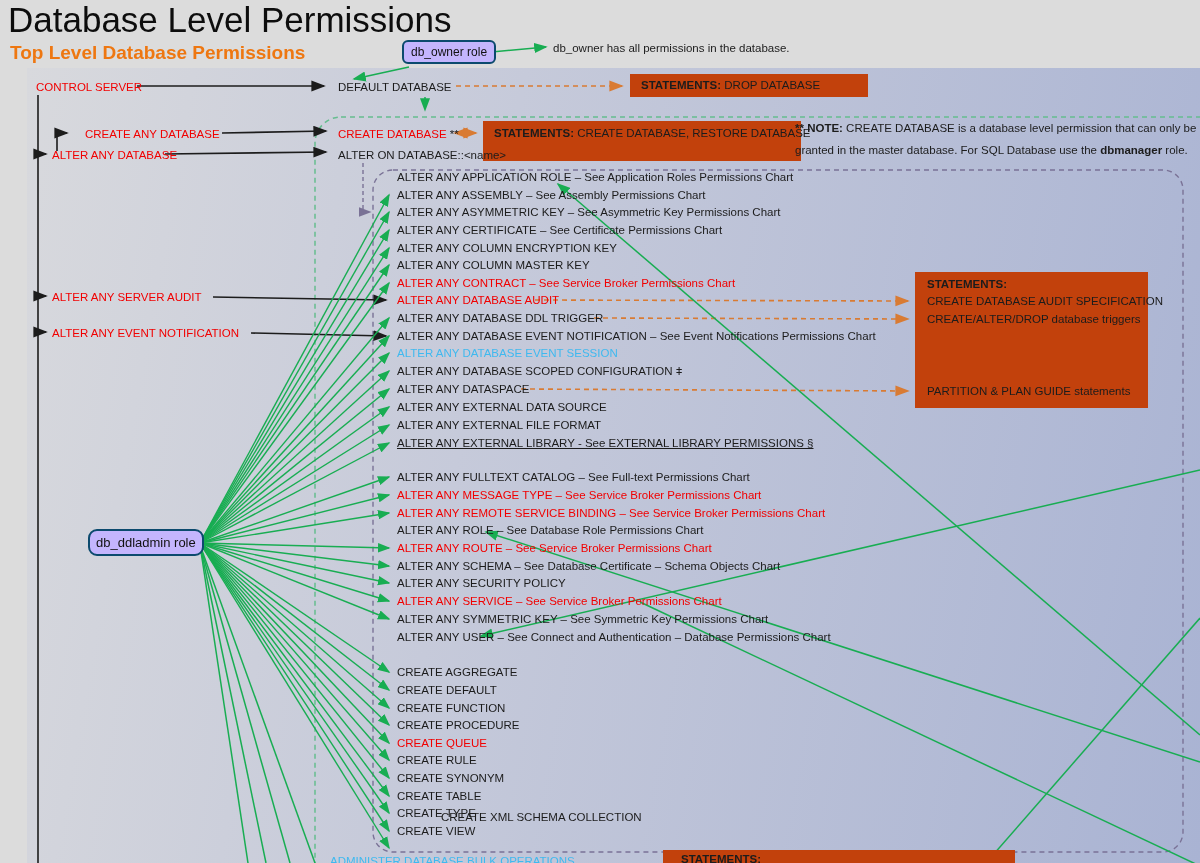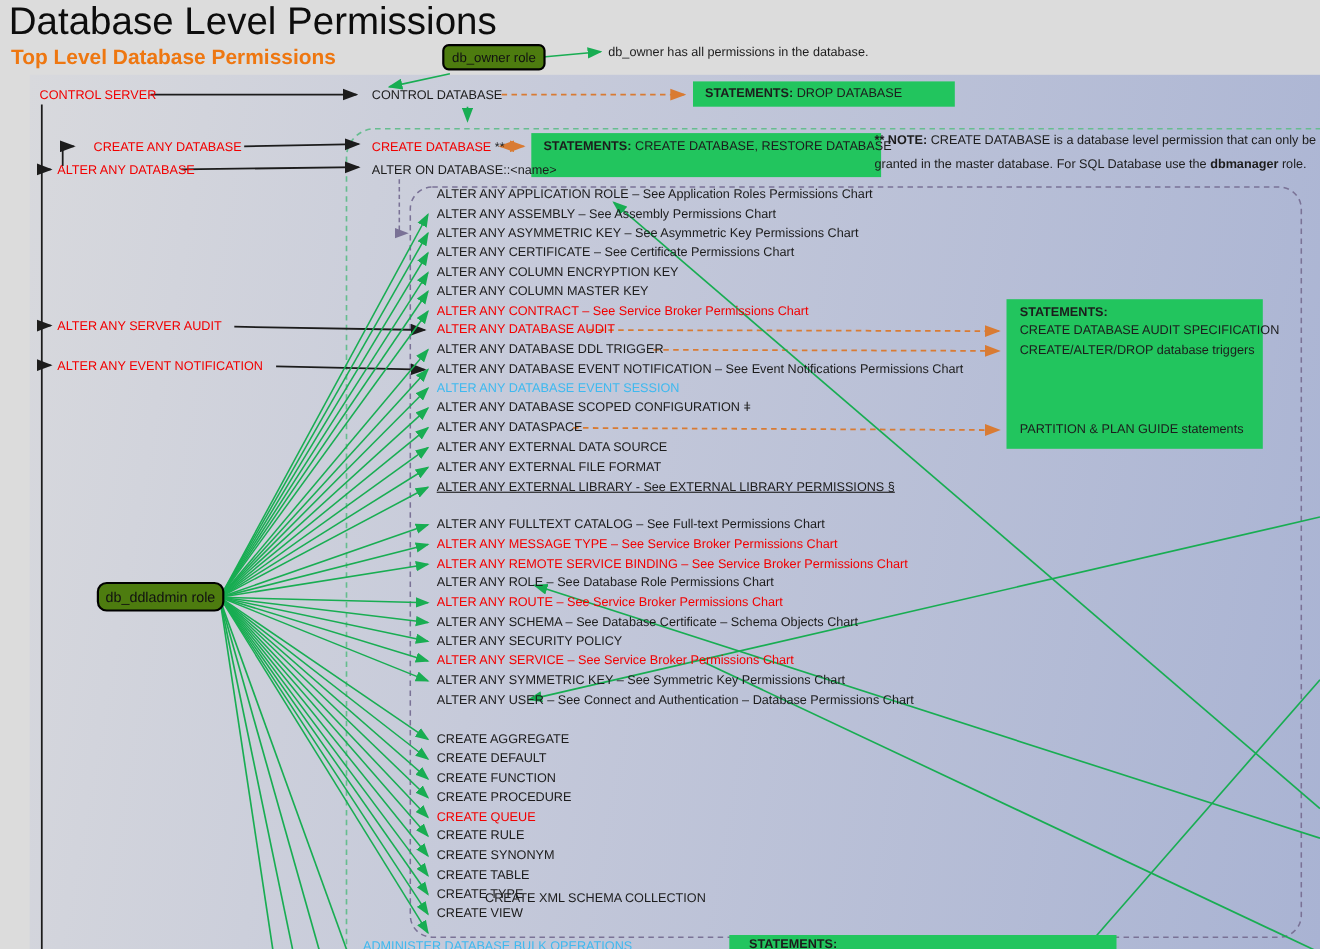--- a/index.html
+++ b/index.html
@@ -5,25 +5,25 @@
   html,body{margin:0;padding:0}
   body{width:1200px;height:863px;position:relative;overflow:hidden;background:#dcdcdc;
        font-family:"Liberation Sans","DejaVu Sans",sans-serif;color:#1c1c1c}
   #panel{position:absolute;left:27px;top:68px;width:1173px;height:795px;
          background:linear-gradient(100deg,#d8d9dd 0%,#c6cada 38%,#a9b3d3 100%)}
   #lines{position:absolute;left:0;top:0;z-index:2}
   .txt{position:absolute;font-size:11.5px;white-space:nowrap;z-index:4;line-height:16px}
   .c-k{color:#1c1c1c}.c-r{color:#f10000}.c-b{color:#3fb9ef}.u{text-decoration:underline}
   #title{position:absolute;left:8px;top:0;font-size:35px;color:#0d0d0d;letter-spacing:0;z-index:4}
   #subtitle{position:absolute;left:10px;top:42px;font-size:19px;font-weight:bold;color:#ee7711;z-index:4}
-  .rolebox{position:absolute;background:#4d7c0f;border:2px solid #000000;z-index:5;
+  .rolebox{position:absolute;background:#c4b5fd;border:2px solid #0c4a6e;z-index:5;
            color:#111;white-space:nowrap}
   #db-owner-box{left:402px;top:40px;border-radius:6px;font-size:12px;padding:3px 7px}
   #db-ddladmin-box{left:88px;top:529px;border-radius:9px;font-size:13px;padding:4px 6px}
-  .ybox{position:absolute;background:#22c55e;z-index:3;font-size:11.5px;white-space:nowrap}
+  .ybox{position:absolute;background:#c2410c;z-index:3;font-size:11.5px;white-space:nowrap}
   .ybox b{font-weight:bold}
   #box-drop{left:630px;top:74px;width:227px;height:23px;line-height:23px;padding-left:11px}
   #box-create{left:483px;top:121px;width:307px;height:40px;line-height:24px;padding-left:11px}
   #box-audit{left:915px;top:272px;width:233px;height:136px}
   #box-audit .bt{position:absolute;left:12px;top:6px;font-weight:bold}
   #box-audit .it{position:absolute;left:12px}
   #box-bottom{left:663px;top:850px;width:352px;height:13px;overflow:hidden}
   #box-bottom .bt{padding:3px 0 0 18px;font-weight:bold}
   #note{position:absolute;left:795px;top:118px;width:402px;font-size:11.5px;line-height:21.5px;z-index:4}
   .perm{position:absolute;left:397px;font-size:11.5px;white-space:nowrap;z-index:4;line-height:16px}
@@ -136,21 +136,21 @@
 <div class="rolebox" id="db-ddladmin-box"><span>db_ddladmin role</span></div>
 
 <div class="txt c-k" style="left:553px;top:40px">db_owner has all permissions in the database.</div>
 
 <div class="txt c-r" style="left:36px;top:79px">CONTROL SERVER</div>
 <div class="txt c-r" style="left:85px;top:126px">CREATE ANY DATABASE</div>
 <div class="txt c-r" style="left:52px;top:147px">ALTER ANY DATABASE</div>
 <div class="txt c-r" style="left:52px;top:289px">ALTER ANY SERVER AUDIT</div>
 <div class="txt c-r" style="left:52px;top:325px">ALTER ANY EVENT NOTIFICATION</div>
 
-<div class="txt c-k" style="left:338px;top:79px">CONTROL DATABASE</div>
+<div class="txt c-k" style="left:338px;top:79px">DEFAULT DATABASE</div>
 <div class="txt" style="left:338px;top:126px"><span class="c-r">CREATE DATABASE</span><span class="c-k"> **</span></div>
 <div class="txt c-k" style="left:338px;top:147px">ALTER ON DATABASE::&lt;name&gt;</div>
 <div class="txt c-b" style="left:330px;top:853px">ADMINISTER DATABASE BULK OPERATIONS</div>
 
 <div id="note">
   <div><b>** NOTE:</b><span> CREATE DATABASE is a database level permission that can only be</span></div>
   <div><span>granted in the master database. For SQL Database use the </span><b>dbmanager</b><span> role.</span></div>
 </div>
 
 <div class="ybox" id="box-drop"><b>STATEMENTS:</b><span> DROP DATABASE</span></div>

